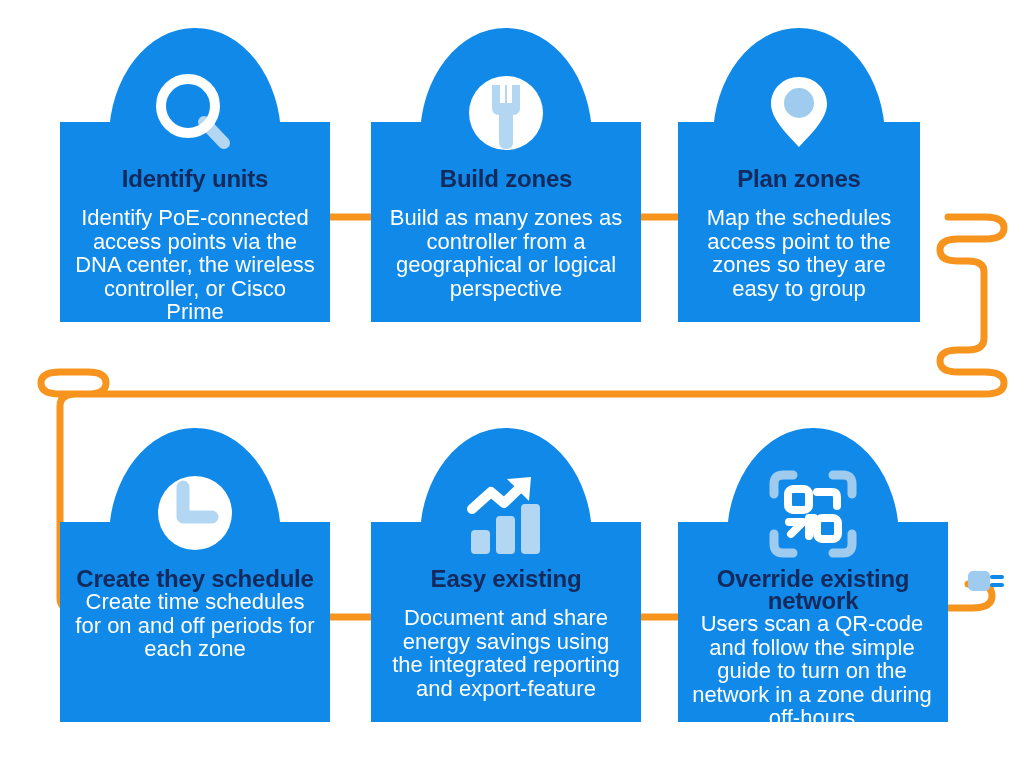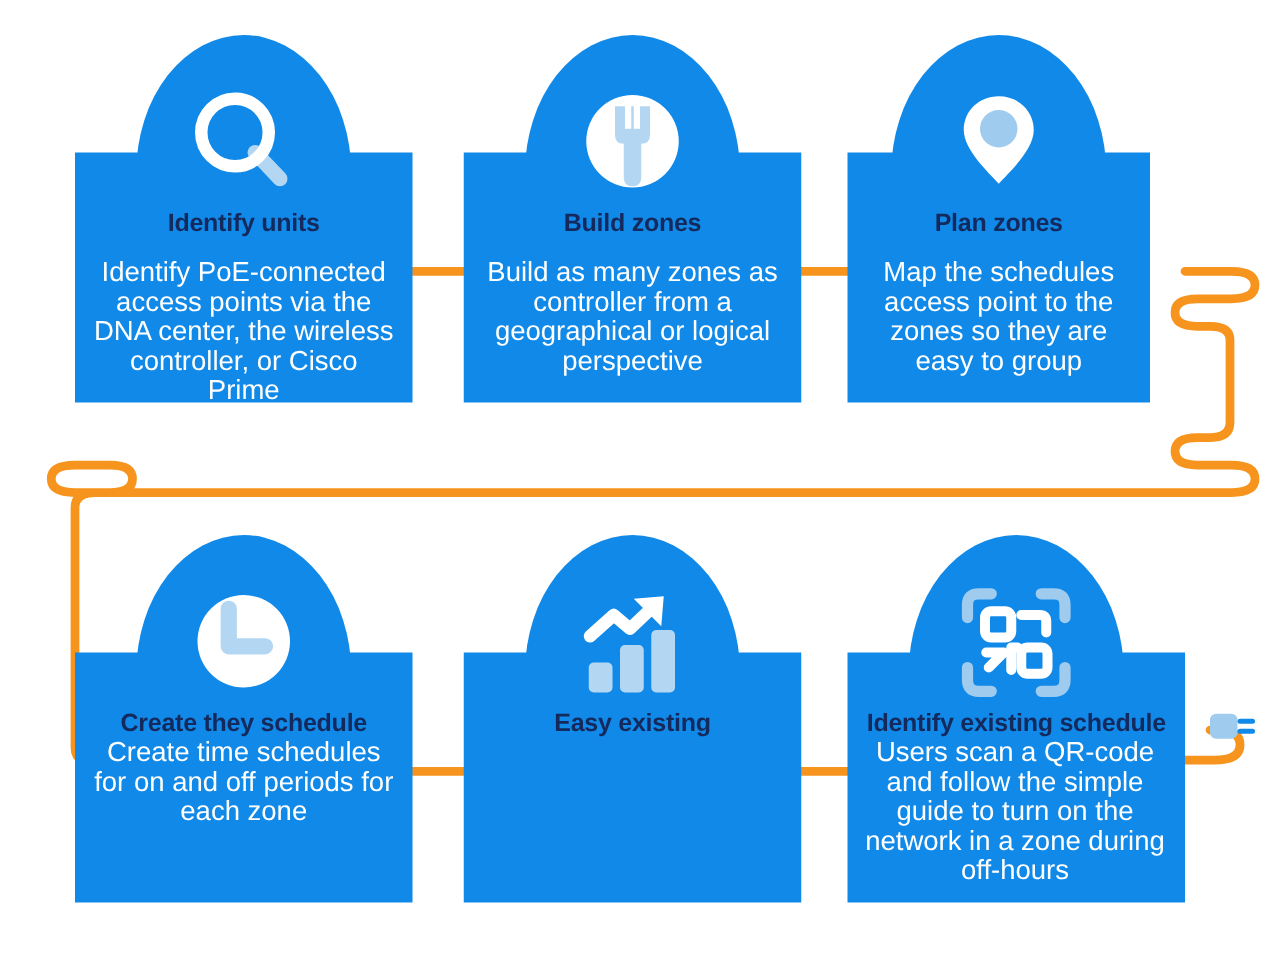--- a/index.html
+++ b/index.html
@@ -53,21 +53,21 @@
   }
   .card-icon {
     position: absolute;
     left: 50%;
     transform: translateX(-50%);
     z-index: 4;
   }
   .card-title {
     color: #14295c;
     font-weight: bold;
-    font-size: 20px;
+    font-size: 24px;
     letter-spacing: -0.2px;
     line-height: 22px;
     margin: 0;
     padding: 0 6px;
   }
   .card-desc {
     color: #ffffff;
     font-size: 22px;
     line-height: 23.5px;
     margin: 0;
@@ -189,37 +189,38 @@
         <circle cx="43" cy="43" r="37" fill="#ffffff"></circle>
         <path d="M 31 17 L 31 47 L 60 47" fill="none" stroke="#b3d7f2" stroke-width="13" stroke-linecap="round" stroke-linejoin="round"></path>
       </svg>
     </div>
   </div>
 
   <div class="card" style="left:371px; top:428px; width:270px; height:294px;">
     <div class="card-arch" style="width:172px; height:110px;"></div>
     <div class="card-body" style="top:94px; height:200px; padding-top:46px;">
       <div class="card-title">Easy existing</div>
+      <div class="card-desc" style="margin-top:16px;">Document and share energy savings using the integrated reporting and export-feature</div>
     </div>
 
     <div class="card-icon" style="top:44px; width:86px; height:86px;">
       <svg viewBox="0 0 86 86" width="86" height="86" xmlns="http://www.w3.org/2000/svg">
         <rect x="8" y="58" width="19" height="24" rx="4" fill="#b3d7f2"></rect>
         <rect x="33" y="44" width="19" height="38" rx="4" fill="#b3d7f2"></rect>
         <rect x="58" y="32" width="19" height="50" rx="4" fill="#b3d7f2"></rect>
         <path d="M 9 37 L 28 20 L 41 31 L 62 11" fill="none" stroke="#ffffff" stroke-width="10" stroke-linecap="round" stroke-linejoin="round"></path>
         <path d="M 44 7 L 68 5 L 66 29 Z" fill="#ffffff"></path>
       </svg>
     </div>
   </div>
 
   <div class="card" style="left:678px; top:428px; width:270px; height:294px;">
     <div class="card-arch" style="width:172px; height:110px;"></div>
     <div class="card-body" style="top:94px; height:200px; padding-top:46px;">
-      <div class="card-title">Identify existing schedule</div>
+      <div class="card-title">Override existing network</div>
       <div class="card-desc" style="margin-top:0;padding-left:12px;">Users scan a QR-code and follow the simple guide to turn on the network in a zone during off-hours</div>
     </div>
 
     <div class="card-icon" style="top:40px; width:92px; height:92px;">
       <svg viewBox="0 0 92 92" width="92" height="92" xmlns="http://www.w3.org/2000/svg">
         <g fill="none" stroke="#9ecbee" stroke-width="9" stroke-linecap="round">
           <path d="M 7 26 L 7 16 Q 7 7 16 7 L 26 7"></path>
           <path d="M 66 7 L 76 7 Q 85 7 85 16 L 85 26"></path>
           <path d="M 85 66 L 85 76 Q 85 85 76 85 L 66 85"></path>
           <path d="M 26 85 L 16 85 Q 7 85 7 76 L 7 66"></path>

